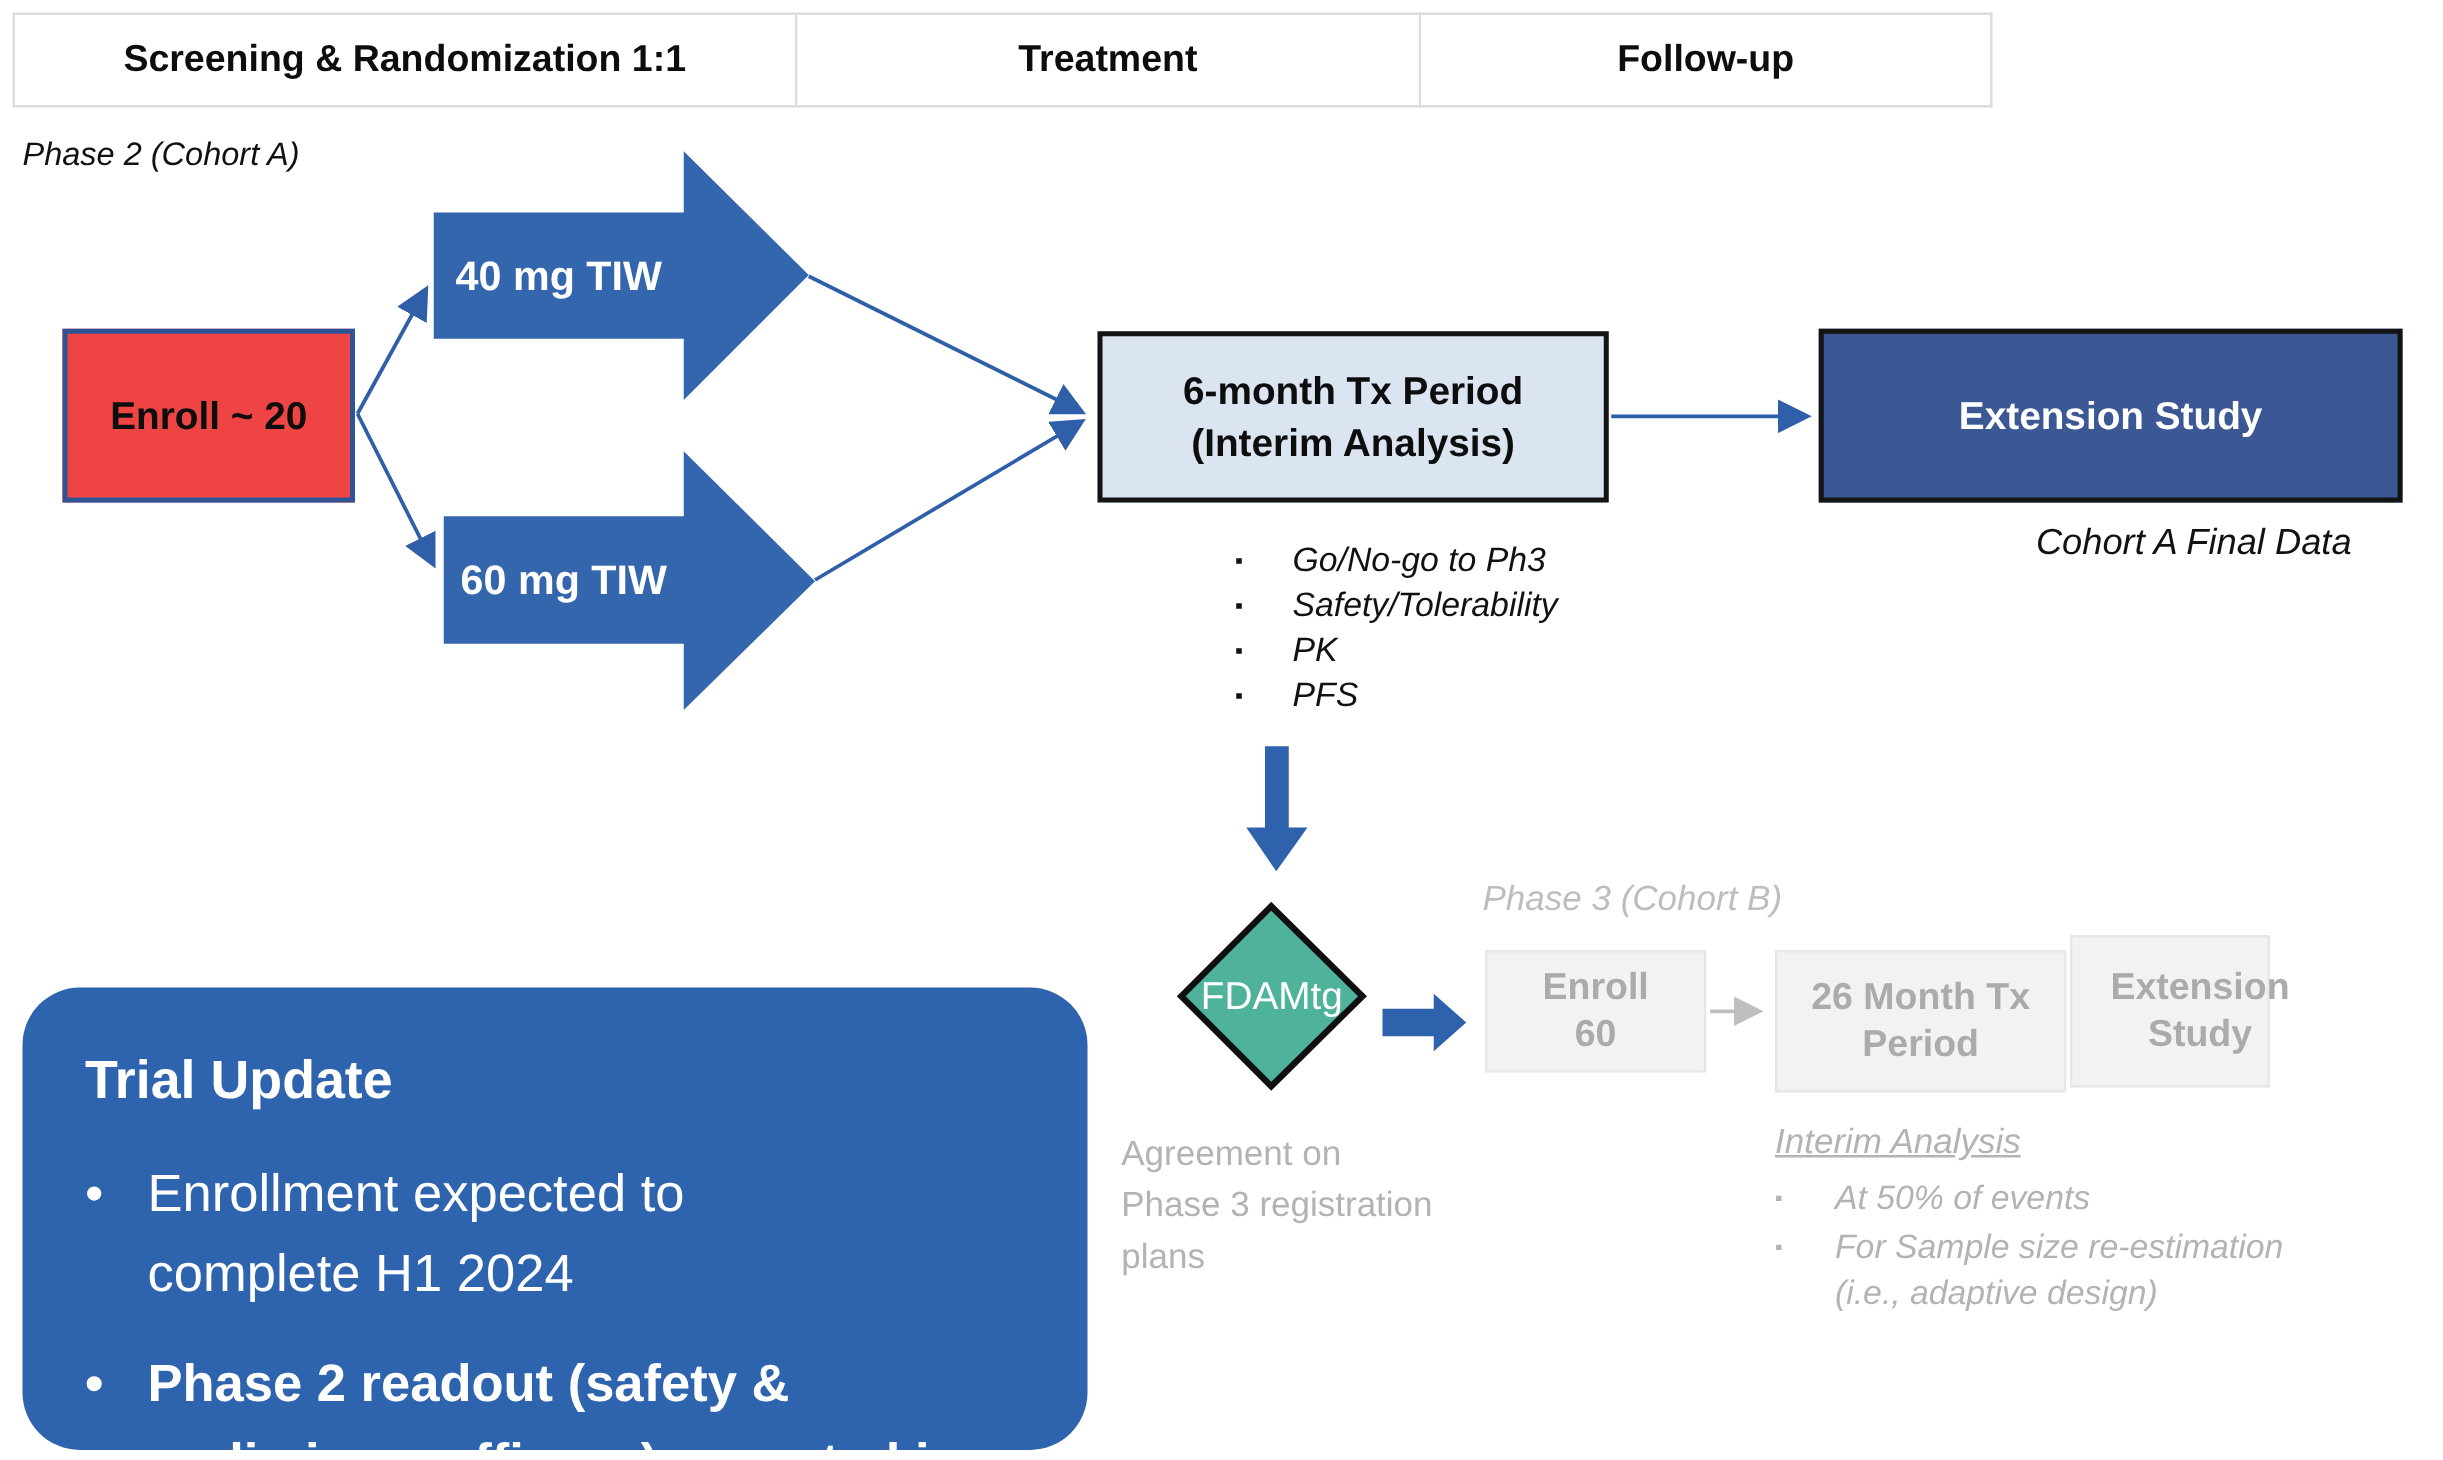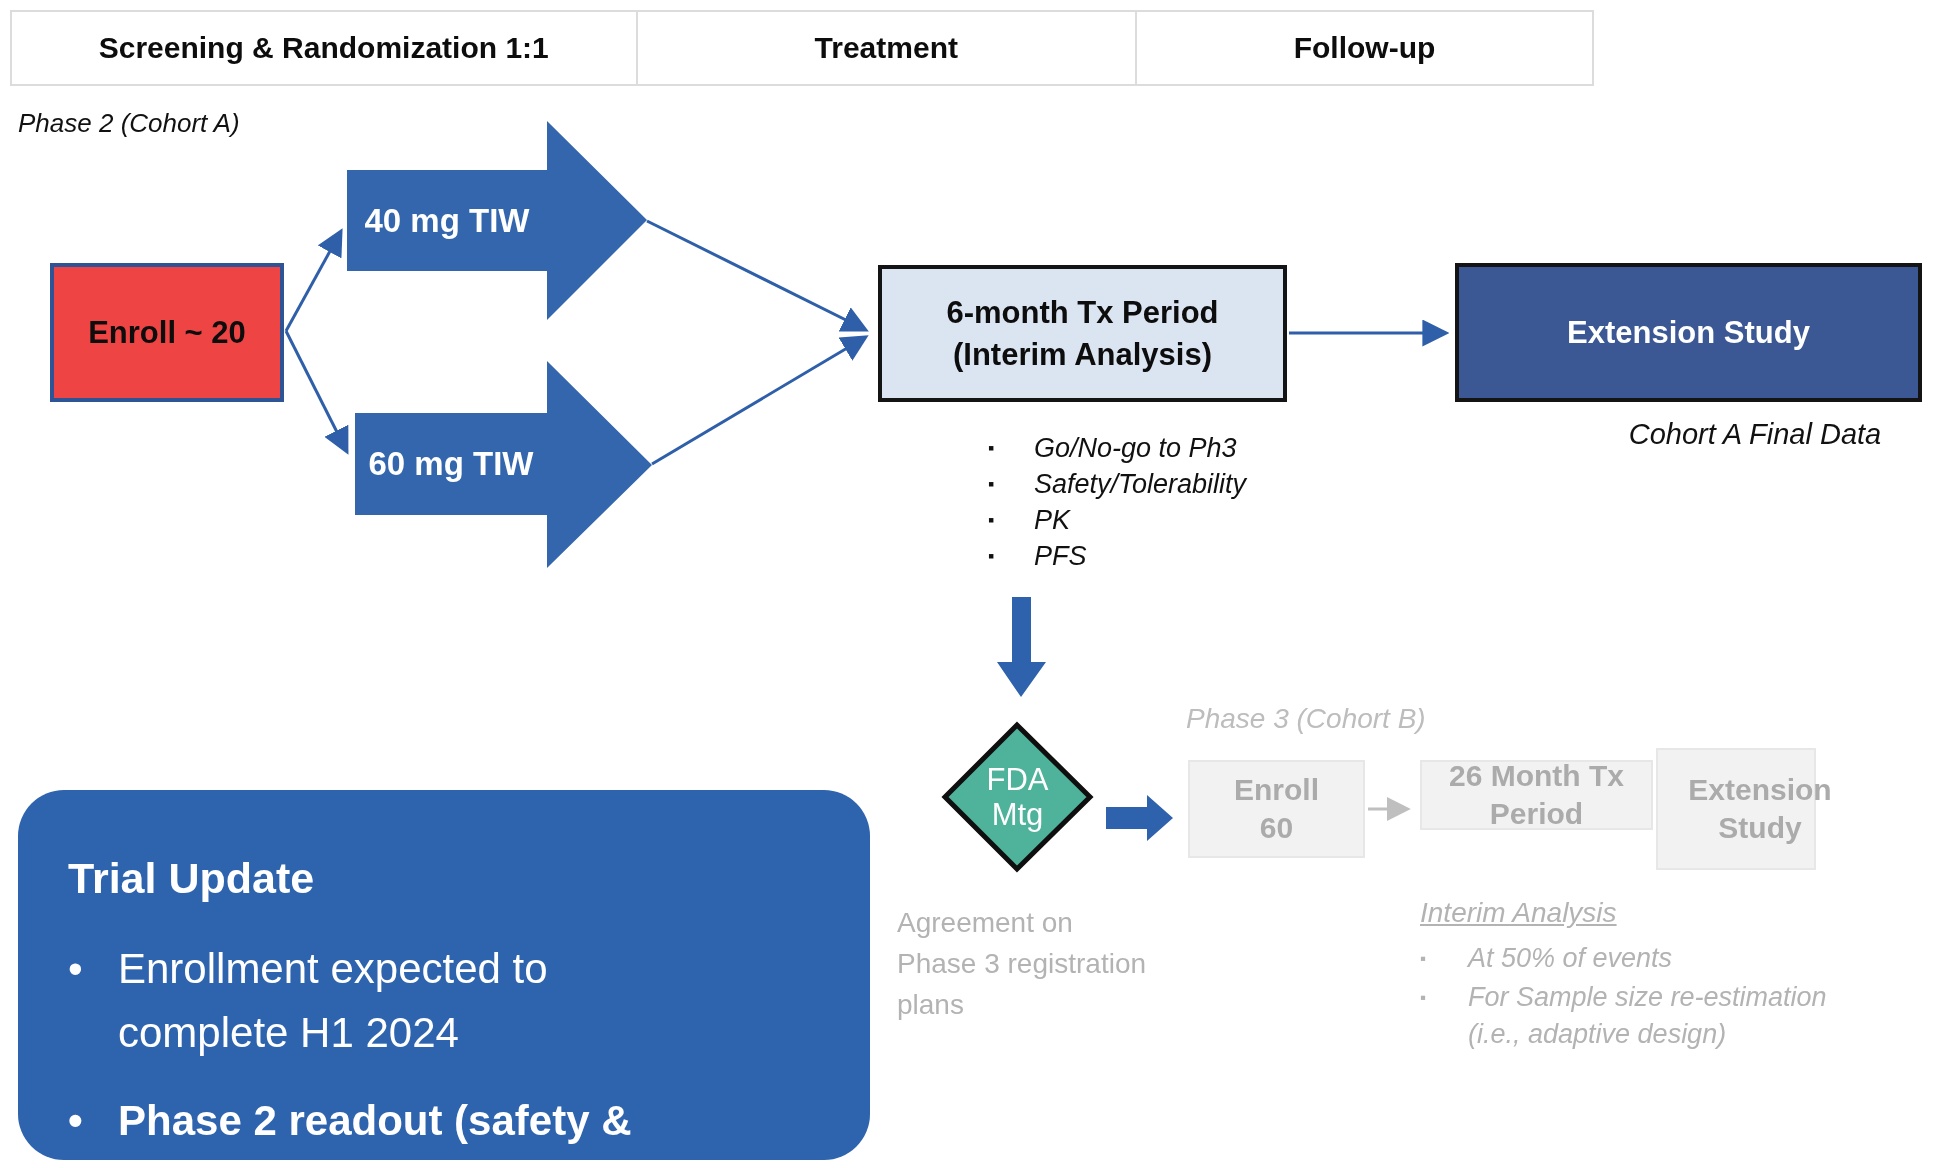--- a/index.html
+++ b/index.html
@@ -29,40 +29,40 @@
   .arm60{left:355px;top:413px;width:192px;height:102px;}
 
   .cohortA{position:absolute;left:1555px;top:418px;width:400px;text-align:center;
            font-style:italic;font-size:29px;color:#111;}
 
   ul.blist{list-style:none;margin:0;padding:0;position:absolute;}
   .tx-bullets{left:988px;top:430px;}
   .tx-bullets li{display:flex;font-style:italic;font-size:27px;line-height:36px;color:#111;}
   .tx-bullets li::before{content:"▪";font-style:normal;font-size:18px;width:46px;flex:none;line-height:36px;}
 
-  .fda-label{position:absolute;left:947px;top:727px;width:141px;height:141px;display:flex;flex-direction:column;
+  .fda-label{position:absolute;left:947px;top:727px;width:141px;height:141px;display:flex;
              align-items:center;justify-content:center;color:#fff;font-size:31px;line-height:1.12;text-align:center;}
 
   .p3label{position:absolute;left:1186px;top:703px;font-style:italic;font-size:28px;color:#bdbdbd;}
   .gbox{background:#f2f2f2;border:2px solid #e7e7e7;color:#ababab;font-weight:bold;font-size:30px;line-height:1.28;}
   .g1{left:1188px;top:760px;width:177px;height:98px;}
-  .g2{left:1420px;top:760px;width:233px;height:70px;}
+  .g2{left:1420px;top:760px;width:233px;height:114px;}
   .g3{left:1656px;top:748px;width:160px;height:122px;padding-left:48px;}
 
   .agree{position:absolute;left:897px;top:903px;font-size:28px;line-height:1.46;color:#b3b3b3;}
 
   .ia-title{position:absolute;left:1420px;top:897px;font-style:italic;font-size:28px;color:#b3b3b3;
             text-decoration:underline;}
   .ia-bullets{left:1420px;top:940px;}
   .ia-bullets li{display:flex;font-style:italic;font-size:27px;line-height:37px;color:#b3b3b3;margin-bottom:2px;}
   .ia-bullets li::before{content:"▪";font-style:normal;font-size:17px;width:48px;flex:none;line-height:37px;}
   .ia-bullets li span{max-width:410px;}
 
   .tu-box{position:absolute;left:18px;top:790px;width:852px;height:370px;background:#2e63ae;border-radius:46px;
-          box-sizing:border-box;padding:64px 26px 0 36px;color:#fff;}
+          box-sizing:border-box;padding:50px 26px 0 36px;color:#fff;}
   .tu-title{font-weight:bold;font-size:43px;margin:0 0 34px 14px;}
   .tu-bullets{list-style:none;margin:0;padding:0;}
   .tu-bullets li{display:flex;font-size:42px;line-height:1.52;margin-bottom:24px;}
   .tu-bullets li::before{content:"•";width:64px;flex:none;padding-left:14px;box-sizing:border-box;}
   .tu-bullets li:nth-child(2){font-weight:bold;}
   .tu-bullets li:nth-child(1) span{max-width:600px;}
   .tu-bullets li:nth-child(2) span{max-width:680px;}
 
   svg.layer{position:absolute;left:0;top:0;}
 </style>

